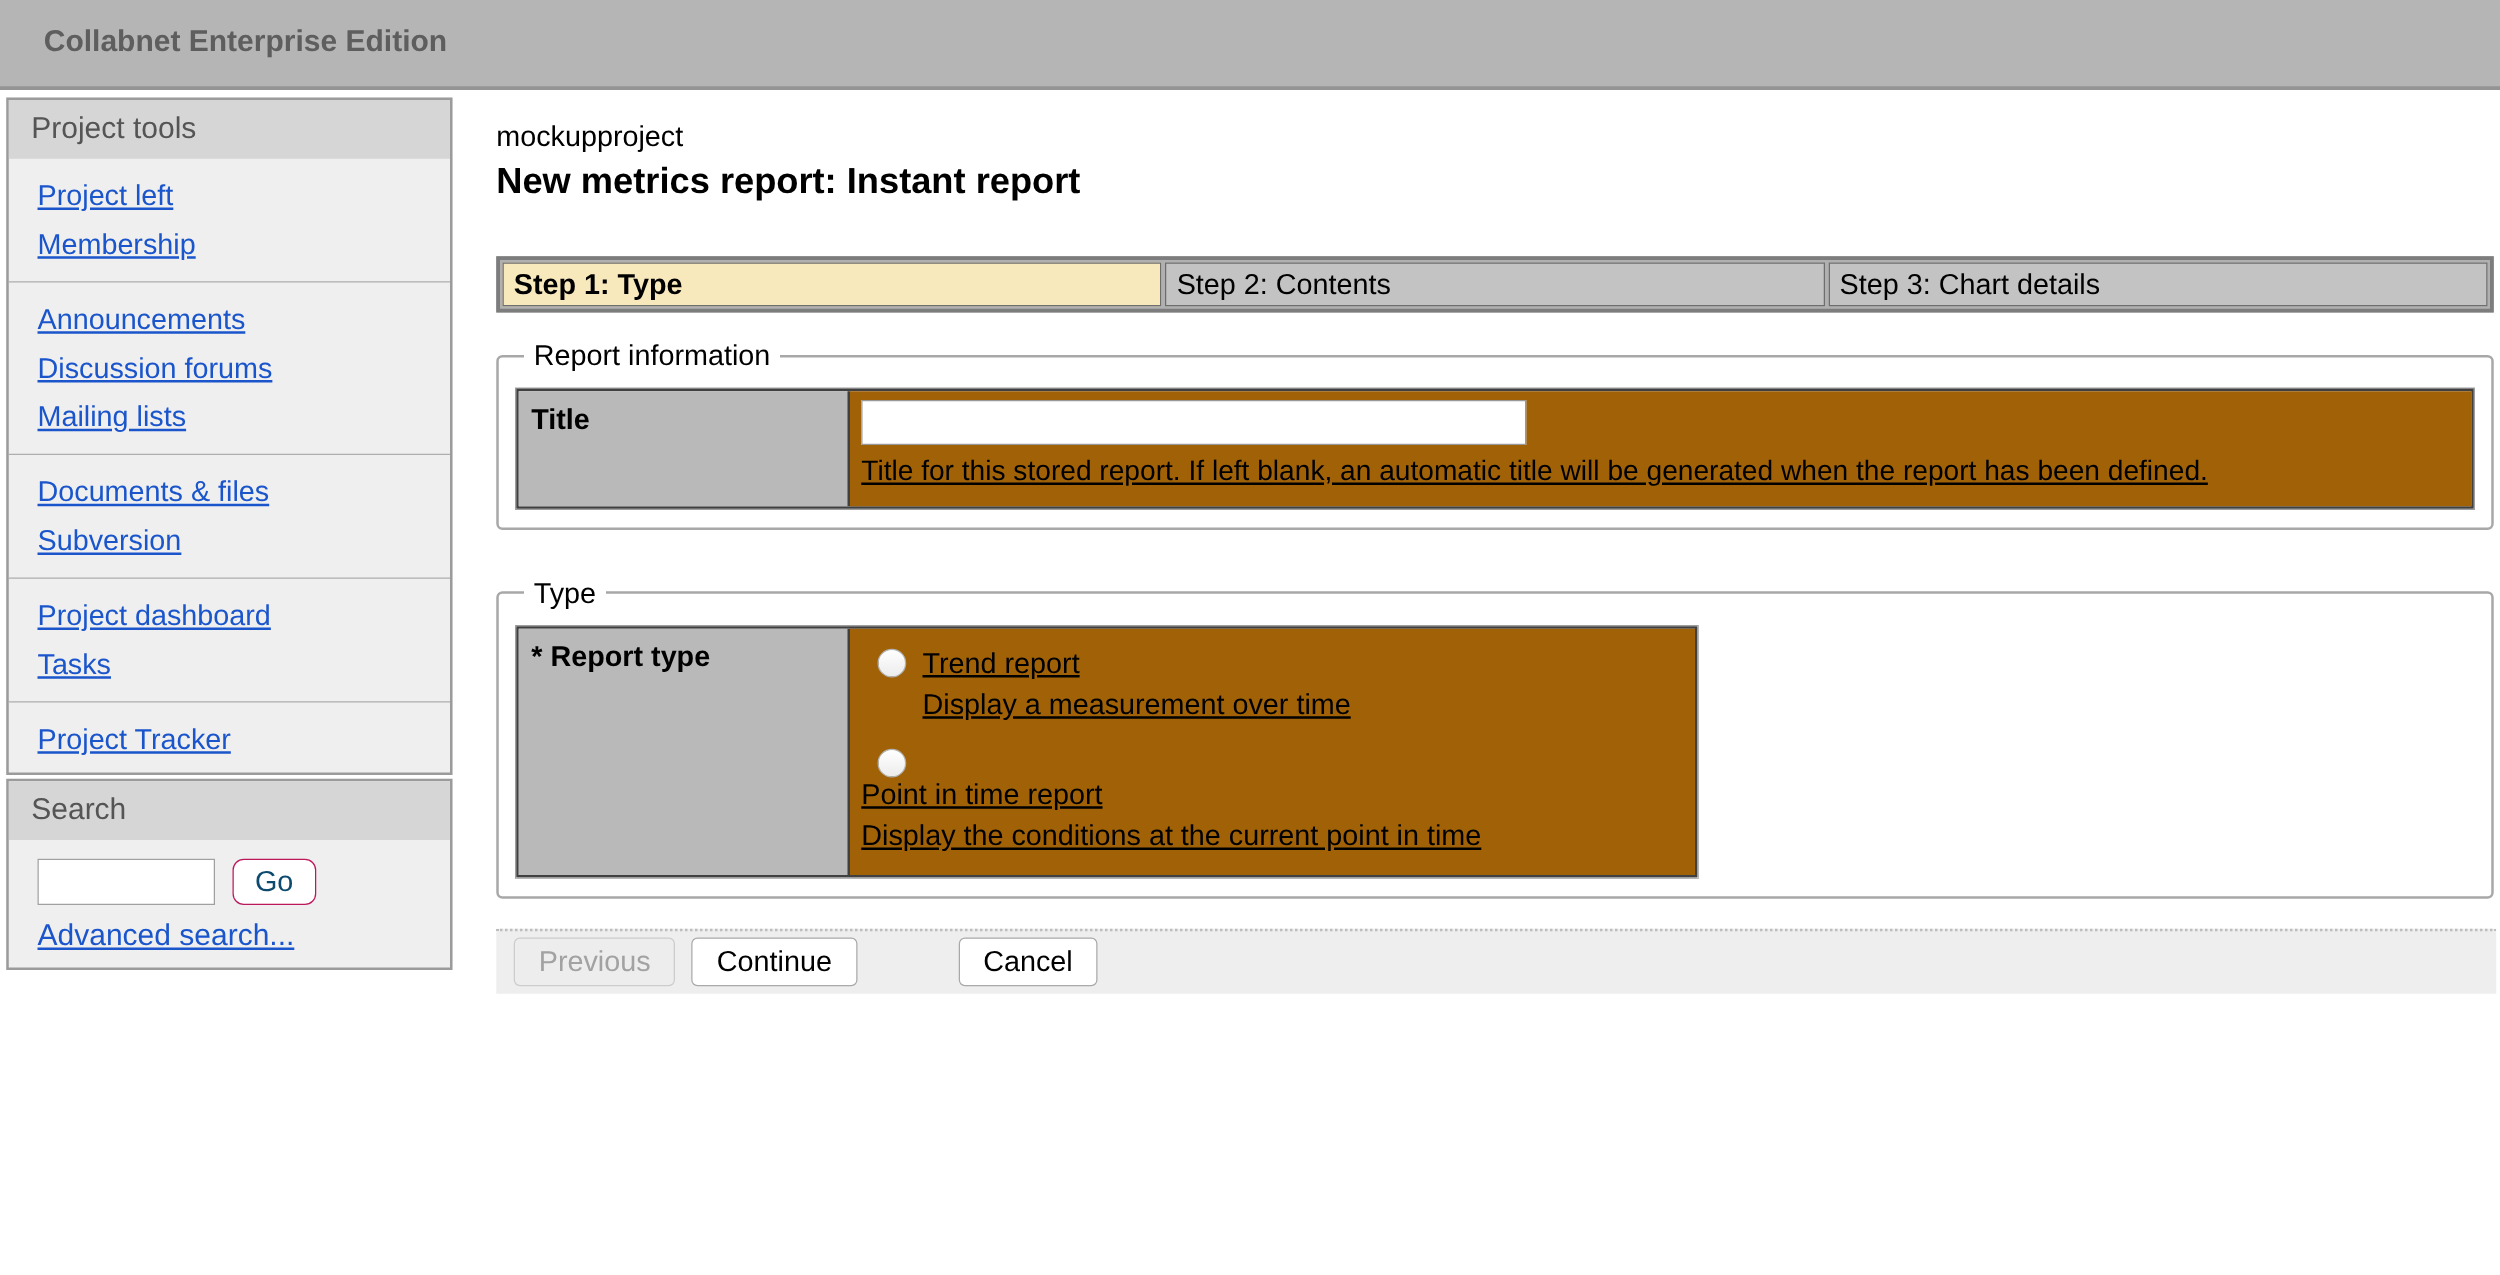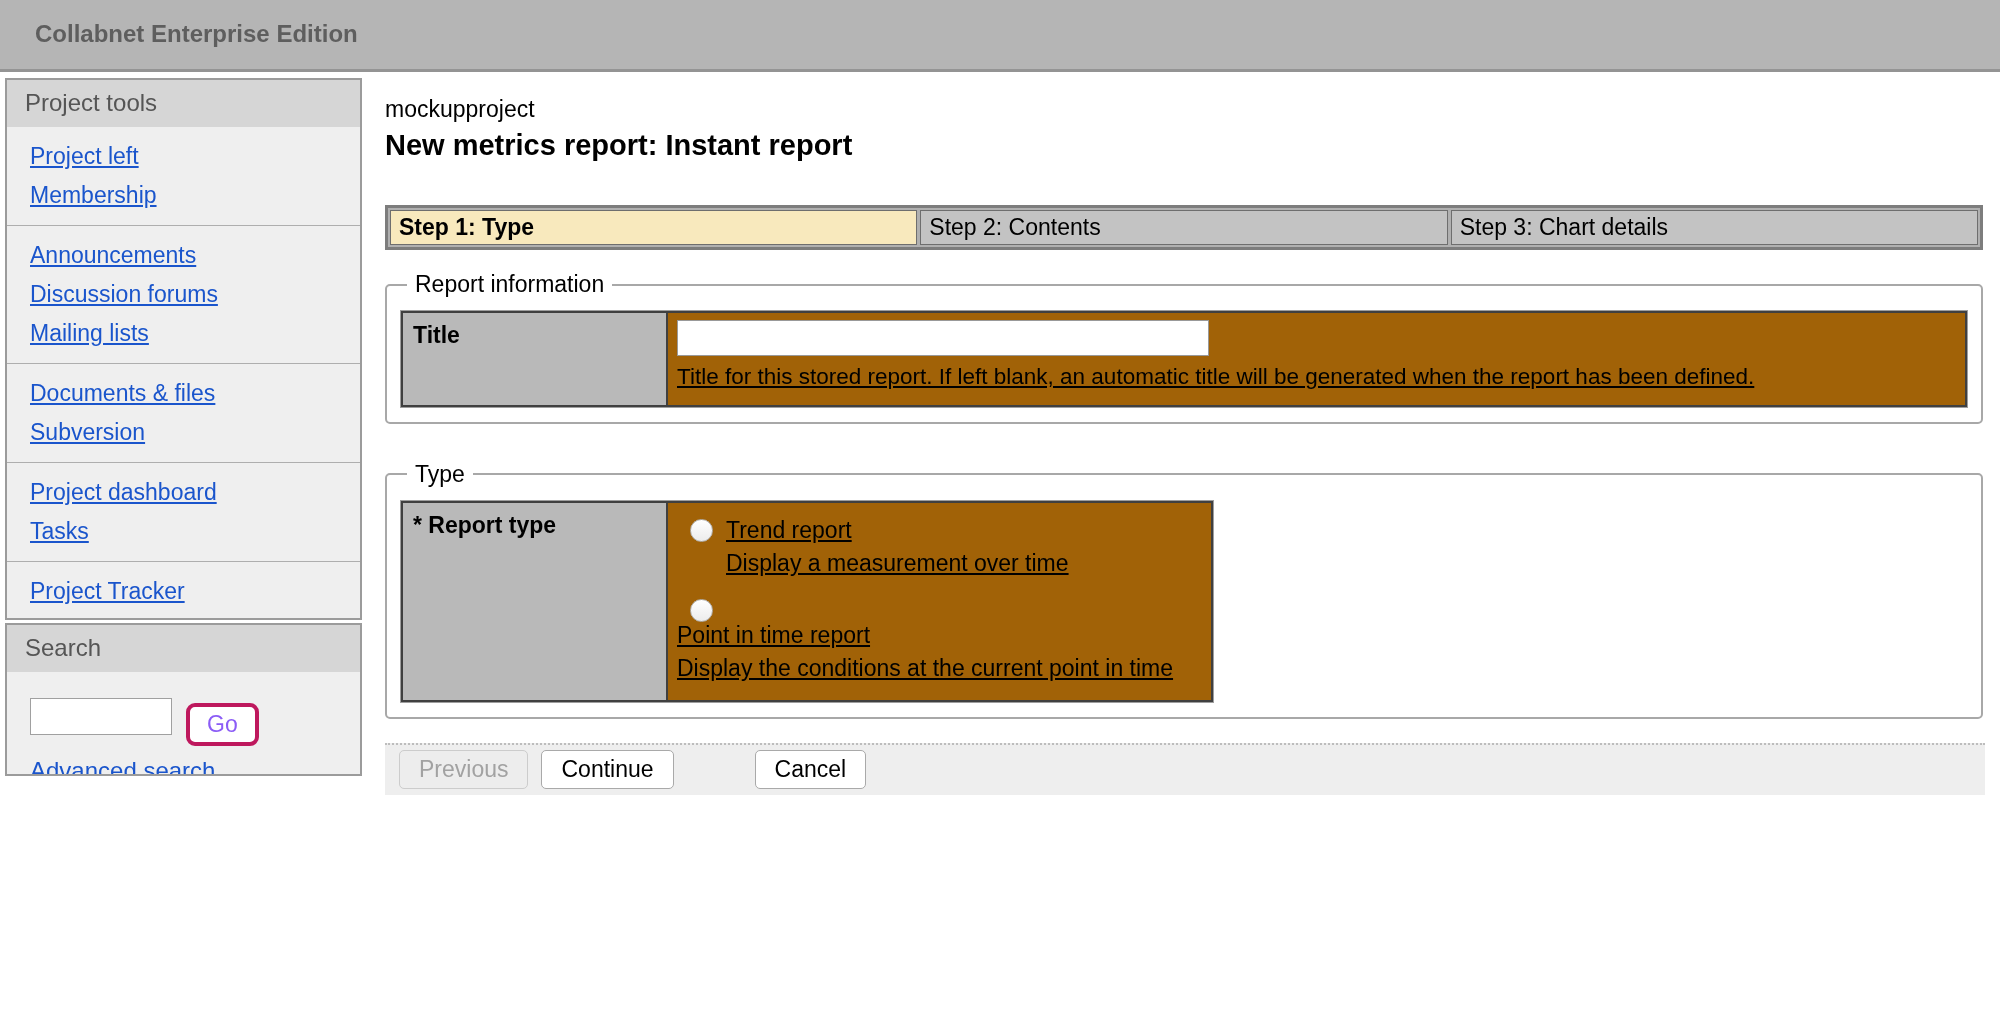--- a/index.html
+++ b/index.html
@@ -35,34 +35,33 @@
     text-decoration: underline; font-size: 23px; padding: 6px 0 6px 23px;
     cursor: pointer;
   }
   .search-body { padding: 15px 0 0 23px; }
   .search-row { display: flex; align-items: center; }
   .search-input {
     width: 142px; height: 37px; border: 1px solid #a0a0a0;
     font-size: 22px; padding: 0 6px; background: #ffffff;
   }
   .go-button {
-    margin-left: 14px; font-size: 23px; color: #8b5cf6;
-    background: #ffffff; border: 4px solid #be185d; border-radius: 9px;
+    margin-left: 14px; font-size: 23px; color: #0c4a6e;
+    background: #ffffff; border: 1px solid #be185d; border-radius: 9px;
     padding: 4px 17px; cursor: pointer;
     font-family: "Liberation Sans", sans-serif;
-    margin-top: 16px;
   }
   .advanced-link {
     display: inline-block; margin-top: 11px;
     color: var(--c-link, #1a55cc); font-size: 24px;
     text-decoration: underline; cursor: pointer;
   }
 
   
-  .main { position: absolute; left: 385px; top: 96px; width: 1598px; }
+  .main { position: absolute; left: 397px; top: 96px; width: 1598px; }
   .breadcrumb { font-size: 23px; color: #000; margin-bottom: 6px; }
   .page-title { font-size: 29px; font-weight: bold; color: #000; margin-bottom: 43px; }
 
   
   .step-tabs {
     display: flex; height: 45px;
     border: 3px solid #7d7d7d; background: #b0b0b0; padding: 2px;
   }
   .step-tab {
     flex: 1; display: flex; align-items: center;
@@ -79,21 +78,21 @@
     border: 2px solid #a8a8a8; border-radius: 5px;
     margin-top: 21px; padding: 13px 14px 15px 14px;
   }
   fieldset.type-fs { margin-top: 37px; }
   legend { font-size: 23px; padding: 0 8px; margin-left: 6px; }
 
   .form-table {
     display: flex; border: 2px solid #404040;
     box-shadow: 0 0 0 1px #9e9e9e;
   }
-  .form-table.narrow { width: 812px; }
+  .form-table.narrow { width: 945px; }
   .label-cell {
     width: 265px; flex: none;
     background: var(--c-label-cell-bg, #b9b9b9);
     border-right: 2px solid #404040;
     padding: 9px 10px; font-size: 23px; font-weight: bold; color: #000;
   }
   .value-cell { flex: 1; background: #a16207; padding: 5px 9px 12px 9px; text-decoration: underline; }
 
   .title-input {
     width: 532px; height: 36px; border: 1px solid #999999;

